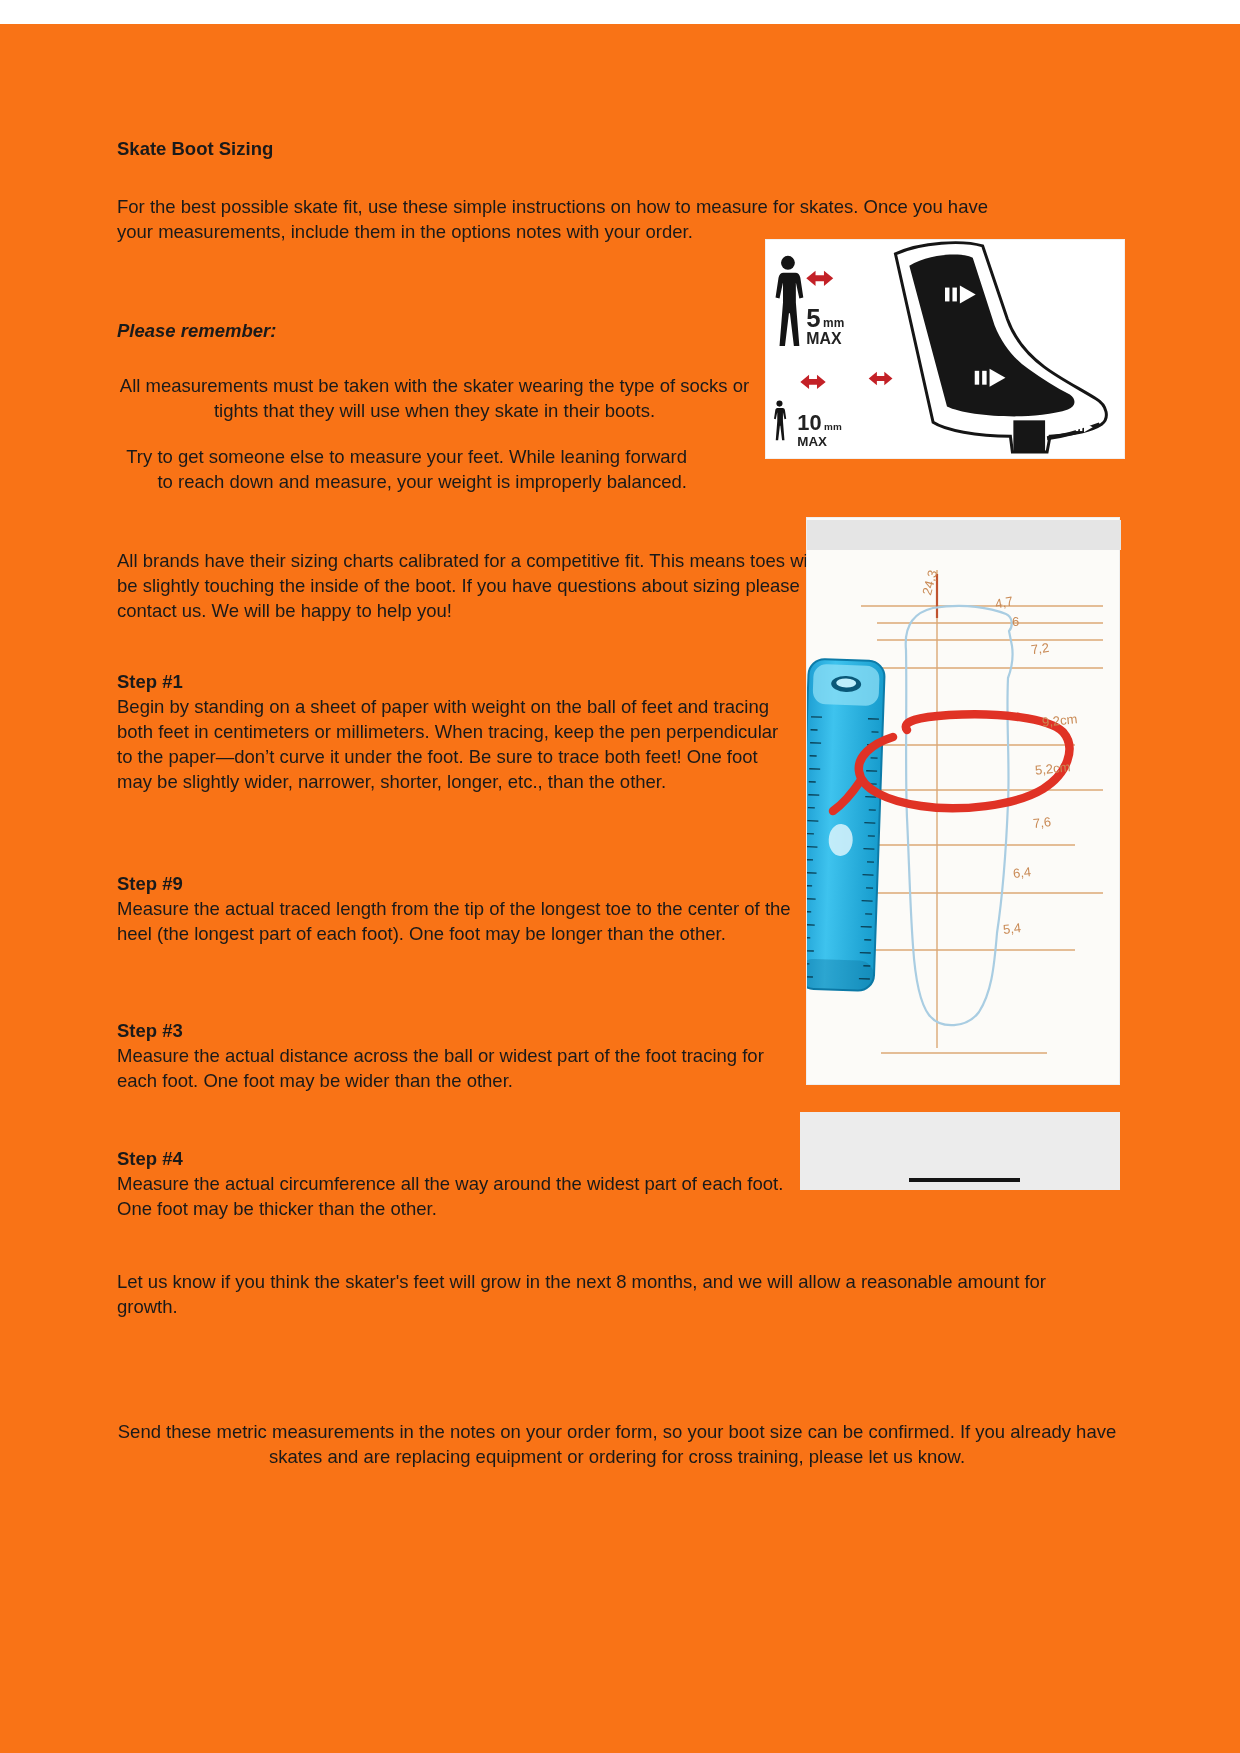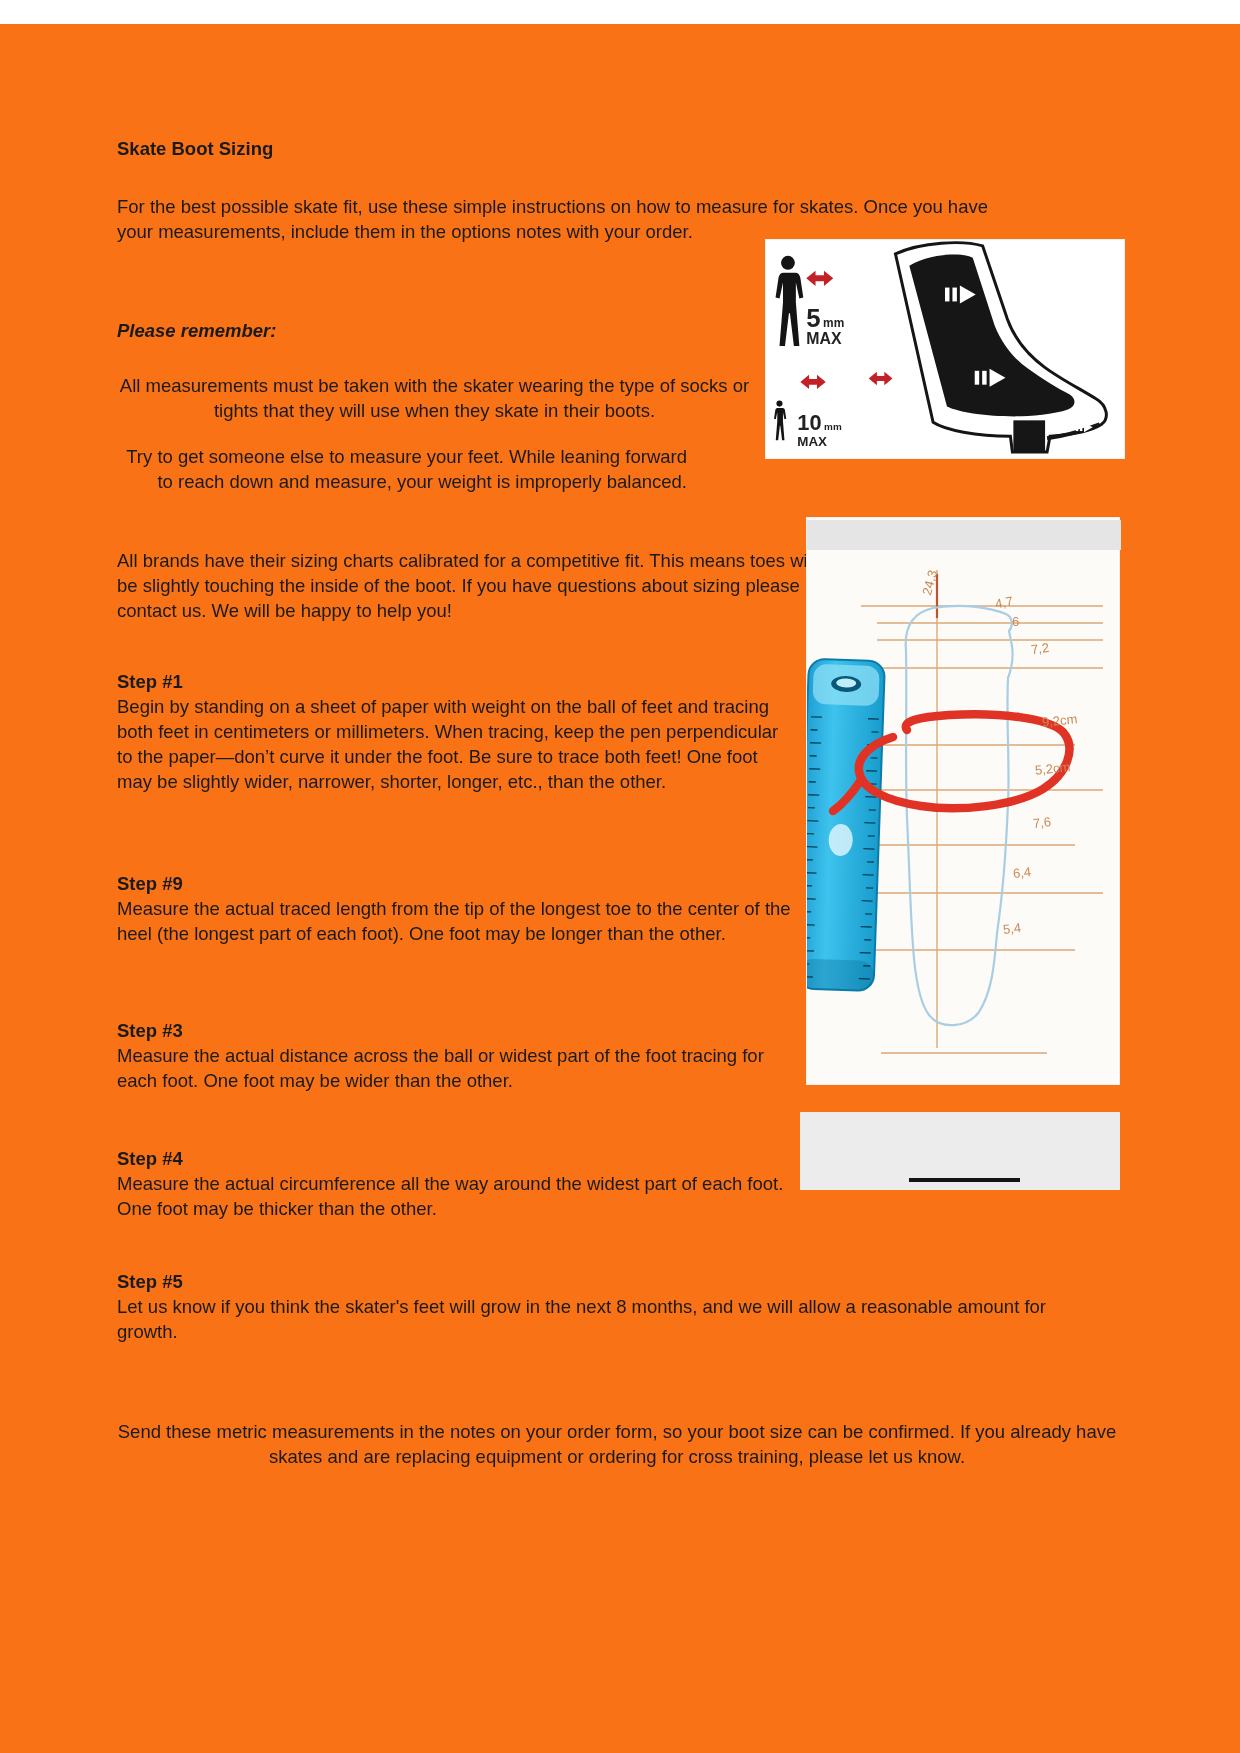--- a/index.html
+++ b/index.html
@@ -61,21 +61,20 @@
   </div>
   <div class="tb" style="top:994px;width:670px;">
     <div class="h">Step #3</div>
     <div>Measure the actual distance across the ball or widest part of the foot tracing for each foot.  One foot may be wider than the other.</div>
   </div>
   <div class="tb" style="top:1122px;width:670px;">
     <div class="h">Step #4</div>
     <div>Measure the actual circumference all the way around the widest part of each foot. One foot may be thicker than the other.</div>
   </div>
   <div class="tb" style="top:1245px;width:985px;">
-    <div class="h">Step #5</div>
     <div>Let us know if you think the skater's feet will grow in the next 8 months, and we will allow a reasonable amount for growth.</div>
   </div>
 
   <div class="tb" style="top:1395px;width:1000px;text-align:center;">Send these metric measurements in the notes on your order form, so your boot size can be confirmed. If you already have skates and are replacing equipment or ordering for cross training, please let us know.</div>
 
   <div id="fig-boot">
     <svg viewBox="0 0 360 220">
       <defs>
         <g id="person" fill="#141414">
           <circle cx="13.5" cy="7" r="7"></circle>

